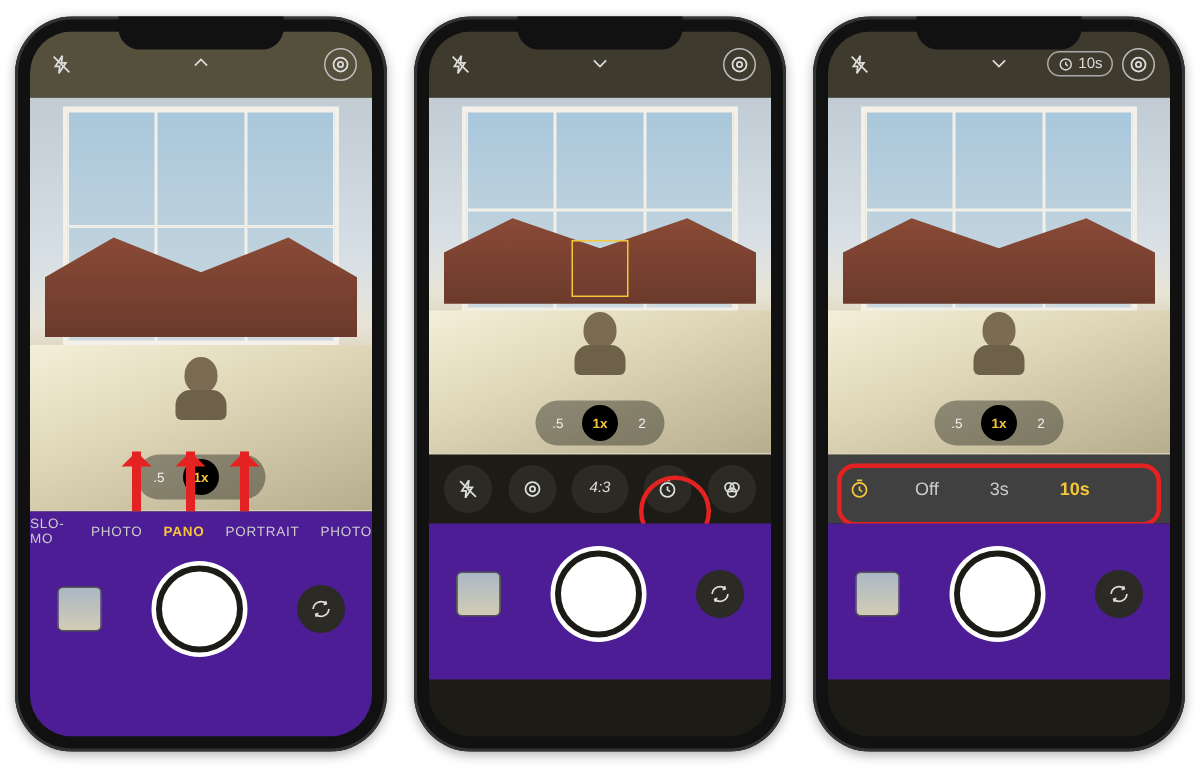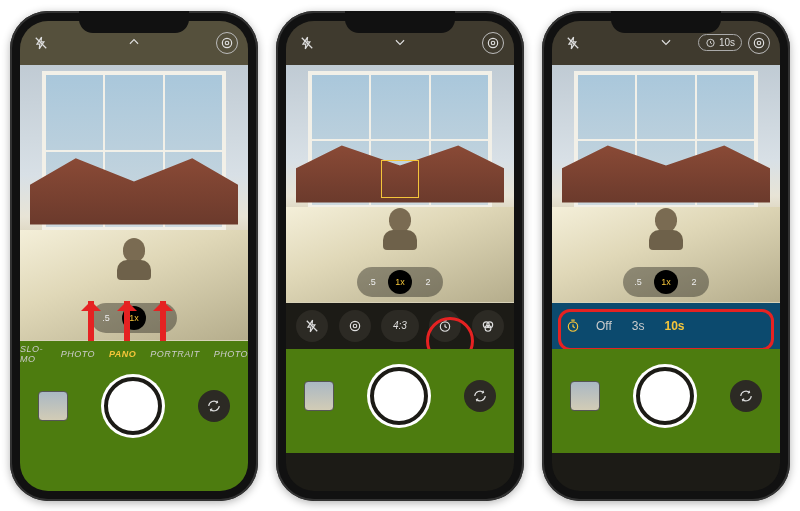--- a/index.html
+++ b/index.html
@@ -84,35 +84,35 @@
   .buddha{position:absolute;bottom:22%;left:50%;transform:translateX(-50%);
     width:34px;height:42px;}
   .buddha .head{width:22px;height:24px;background:#7a6b52;border-radius:50% 50% 45% 45%;margin:0 auto;}
   .buddha .body{width:34px;height:20px;background:#6e614a;border-radius:10px 10px 4px 4px;margin-top:-2px;}
   .focus-box{position:absolute;border:1.5px solid #f5c53a;width:38px;height:38px;left:50%;top:48%;transform:translate(-50%,-50%);}
   
   .zoom{position:absolute;left:50%;transform:translateX(-50%);display:flex;gap:4px;
     background:rgba(0,0,0,0.35);border-radius:16px;padding:3px;}
   .zoom .z{width:24px;height:24px;border-radius:50%;display:flex;align-items:center;justify-content:center;
     font-size:9px;color:#eee;}
-  .zoom .z.active{background:#000;color:#f5c53a;font-weight:400;}
-  
-  .bottom{height:150px;background:#4d7c0f;position:relative;font-style:italic;}
+  .zoom .z.active{background:#000;color:#f5c53a;font-weight:700;}
+  
+  .bottom{height:150px;background:#4c1d95;position:relative;}
   .modes{height:26px;display:flex;align-items:center;justify-content:center;gap:14px;font-size:9px;letter-spacing:0.5px;color:#ccc;}
   .modes span.active{color:#f5c53a;font-weight:600;}
   .shutter-row{display:flex;align-items:center;justify-content:space-between;padding:10px 18px 0;}
   .thumb{width:30px;height:30px;border:1px solid #555;border-radius:4px;
     background:linear-gradient(#aab8c4,#d2ccb6);}
   .shutter{width:58px;height:58px;border-radius:50%;background:#fff;border:4px solid #1c1b16;box-shadow:0 0 0 3px #fff;}
   .switch{width:32px;height:32px;border-radius:50%;background:#2c2a24;display:flex;align-items:center;justify-content:center;color:#ccc;font-size:14px;}
   
   .toolbar{height:46px;display:flex;align-items:center;justify-content:space-evenly;background:#1c1b16;font-style:italic;}
   .tool{width:32px;height:32px;border-radius:50%;background:#2c2a24;display:flex;align-items:center;justify-content:center;color:#ddd;font-size:12px;}
   
-  .timer-opts{height:46px;display:flex;align-items:center;background:#0c4a6e;padding:0 8px;}
+  .timer-opts{height:46px;display:flex;align-items:center;background:#404040;padding:0 8px;gap:14px;}
   .timer-opts .ticon{width:26px;height:26px;border-radius:50%;display:flex;align-items:center;justify-content:center;color:#f5c53a;}
   .timer-opts span{font-size:12px;color:#ccc;flex:0 0 auto;padding:0 10px;}
   .timer-opts span.active{color:#f5c53a;font-weight:600;}
   
   .red-arrow-up{position:absolute;width:6px;height:50px;background:#e52222;}
   .red-arrow-up::before{content:"";position:absolute;top:-10px;left:-7px;border:10px solid transparent;border-bottom-color:#e52222;}
   .red-circle{position:absolute;border:3px solid #e52222;border-radius:18px;pointer-events:none;}
   .red-diag{position:absolute;width:60px;height:6px;background:#e52222;transform-origin:right center;transform:rotate(-35deg);}
   .red-diag::after{content:"";position:absolute;right:-10px;top:-7px;border:10px solid transparent;border-left-color:#e52222;}
   .timer-pill{border:1px solid #aaa;border-radius:12px;padding:2px 6px;display:flex;align-items:center;gap:3px;font-size:10px;color:#ddd;}

